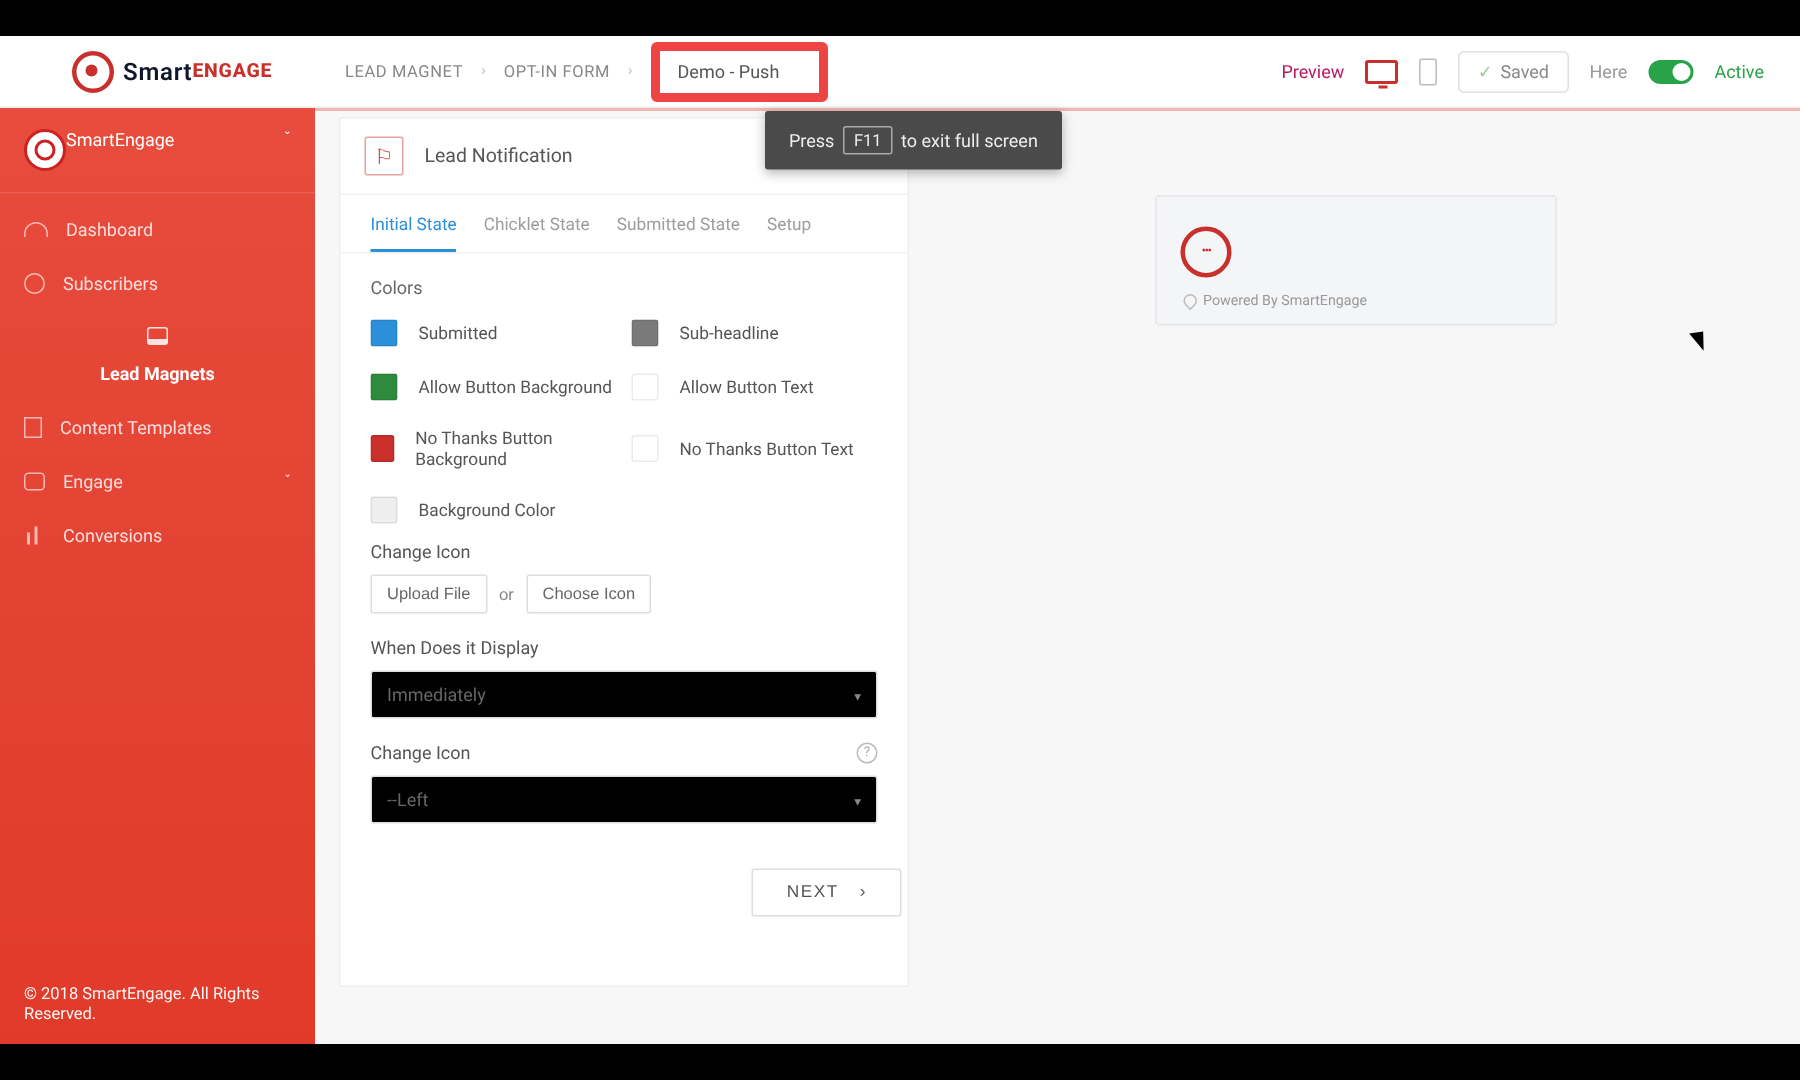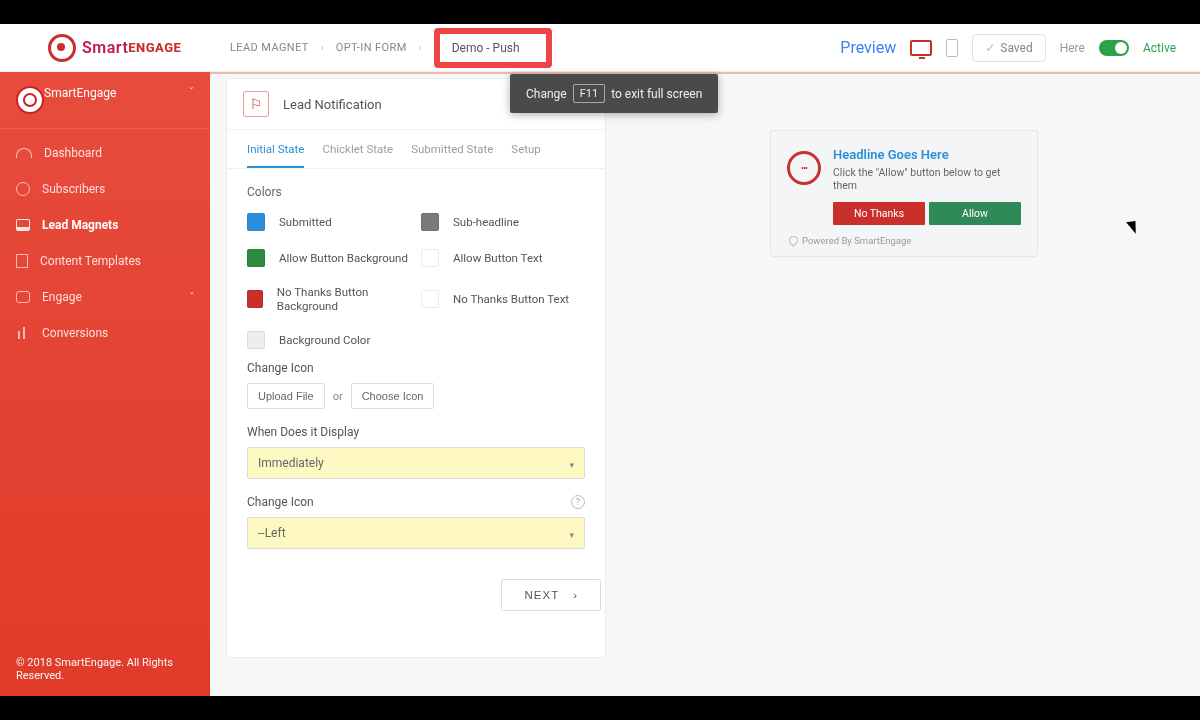--- a/index.html
+++ b/index.html
@@ -7,53 +7,53 @@
 .app { width: 1200px; height: 720px; margin: 0 auto; background: #000; position: relative; }
 .letterbox-top { height: 24px; background: #000; }
 .letterbox-bottom { position: absolute; bottom: 0; left: 0; right: 0; height: 24px; background: #000; }
 .viewport { position: absolute; top: 24px; left: 0; right: 0; bottom: 24px; background: #fff; overflow: hidden; }
 
 
 .topbar { height: 48px; display: flex; align-items: center; padding: 0 24px 0 0; border-bottom: 1px solid #eee; background: #fff; position: relative; }
 .logo { width: 210px; display: flex; align-items: center; padding-left: 48px; height: 100%; }
 .logo-mark { width: 28px; height: 28px; border-radius: 50%; border: 3px solid #c9302c; position: relative; margin-right: 6px; }
 .logo-mark::before { content: ""; position: absolute; width: 8px; height: 8px; background: #c9302c; border-radius: 50%; top: 6px; left: 6px; }
-.logo-text1 { color: #be185d; font-weight: 600; font-size: 16px; letter-spacing: .5px; }
+.logo-text1 { color: #0f172a; font-weight: 600; font-size: 16px; letter-spacing: .5px; }
 .logo-text2 { color: #c9302c; font-weight: 800; font-size: 13px; letter-spacing: .5px; }
 
 .crumbs { display: flex; align-items: center; gap: 12px; margin-left: 20px; }
 .crumb { font-size: 11px; color: #888; letter-spacing: .4px; }
 .crumb-sep { color: #bbb; font-size: 10px; }
 .crumb-box { border: 6px solid #ef4444; border-radius: 4px; padding: 7px 26px 7px 12px; font-size: 12px; color: #555; }
 
 .fs-toast { position: absolute; left: 510px; top: 50px; background: #4a4a4a; color: #eee; padding: 10px 16px; font-size: 12px; border-radius: 2px; box-shadow: 0 2px 8px rgba(0,0,0,.3); z-index: 50; display: flex; align-items: center; gap: 6px; }
 .fs-key { border: 1px solid #aaa; padding: 2px 6px; border-radius: 2px; font-size: 11px; }
 
 .topbar-right { margin-left: auto; display: flex; align-items: center; gap: 14px; }
-.preview-txt { font-size: 16px; color: #3b82f6; }
+.preview-txt { font-size: 12px; color: #be185d; }
 .dev-icon { width: 22px; height: 16px; border: 2px solid #c9302c; border-radius: 2px; position: relative; display: inline-block; }
 .dev-icon::after { content: ""; position: absolute; bottom: -5px; left: 7px; width: 6px; height: 2px; background: #c9302c; }
 .mob-icon { width: 12px; height: 18px; border: 1.5px solid #bbb; border-radius: 2px; display: inline-block; }
 .saved-pill { border: 1px solid #e0e0e0; border-radius: 4px; padding: 6px 12px; font-size: 12px; color: #888; display: flex; align-items: center; gap: 5px; }
 .draft-lbl { font-size: 12px; color: #999; }
 .toggle { width: 30px; height: 16px; background: #2aa24a; border-radius: 10px; position: relative; }
 .toggle::after { content: ""; position: absolute; width: 12px; height: 12px; background: #fff; border-radius: 50%; top: 2px; right: 2px; }
 .active-lbl { font-size: 12px; color: #2aa24a; }
 
 
 .sidebar { position: absolute; top: 48px; left: 0; bottom: 0; width: 210px; background: linear-gradient(180deg, #e74c3c 0%, #e03a2a 100%); color: #fde; }
 .ws-row { display: flex; align-items: flex-start; padding: 14px 16px; border-bottom: 1px solid rgba(255,255,255,.12); }
 .ws-ava { width: 28px; height: 28px; border-radius: 50%; background: #fff; border: 2px solid #c22; position: relative; }
 .ws-ava::after { content: ""; position: absolute; inset: 5px; border: 2px solid #c22; border-radius: 50%; }
 .ws-name { font-size: 12px; color: #fff; flex: 1; }
 .ws-chev { color: #fff; font-size: 11px; }
 
 .nav { list-style: none; padding-top: 6px; }
 .nav-item { display: flex; align-items: center; padding: 11px 16px; gap: 12px; font-size: 12px; color: #fdd; cursor: pointer; }
-.nav-item.active { font-weight: 700; color: #fff; }
+.nav-item.active { font-weight: 700; color: #fff; flex-direction: column; }
 .nav-ic { width: 18px; height: 14px; position: relative; opacity: .85; }
 .ic-dash { border: 1.5px solid #fcc; width: 16px; height: 10px; border-radius: 8px 8px 0 0; border-bottom: none; }
 .ic-sub { width: 14px; height: 14px; border: 1.5px solid #fcc; border-radius: 50%; }
 .ic-mag { width: 14px; height: 12px; border: 1.5px solid #fff; border-radius: 2px; border-bottom: 4px solid #fff; }
 .ic-tpl { width: 12px; height: 14px; border: 1.5px solid #fcc; }
 .ic-eng { width: 14px; height: 12px; border: 1.5px solid #fcc; border-radius: 3px; }
 .ic-conv::before, .ic-conv::after { content: ""; position: absolute; width: 2px; background: #fcc; bottom: 0; }
 .ic-conv::before { height: 8px; left: 2px; }
 .ic-conv::after { height: 12px; left: 7px; }
 .ic-conv { width: 14px; height: 12px; }
@@ -80,21 +80,21 @@
 .color-row { display: flex; align-items: center; gap: 14px; }
 .swatch { width: 18px; height: 18px; border-radius: 2px; border: 1px solid rgba(0,0,0,.08); }
 .color-lbl { font-size: 11.5px; color: #555; }
 
 .field-group { padding: 8px 20px; }
 .field-lbl { font-size: 12px; color: #555; margin-bottom: 8px; display: flex; align-items: center; }
 .help-ic { margin-left: auto; width: 14px; height: 14px; border: 1px solid #bbb; border-radius: 50%; font-size: 9px; color: #aaa; display: inline-flex; align-items: center; justify-content: center; }
 .inline-btns { display: flex; align-items: center; gap: 8px; }
 .mini-btn { border: 1px solid #ddd; background: #fff; font-size: 11px; color: #666; padding: 6px 10px; border-radius: 2px; cursor: pointer; }
 .or-txt { font-size: 11px; color: #888; }
-.select { width: 100%; border: 1px solid #ddd; border-radius: 2px; padding: 8px 10px; font-size: 12px; color: #666; display: flex; align-items: flex-end; justify-content: space-between; background: #fef9c3; }
+.select { width: 100%; border: 1px solid #ddd; border-radius: 2px; padding: 8px 10px; font-size: 12px; color: #666; display: flex; align-items: flex-end; justify-content: space-between; background: #000000; }
 .select-caret { font-size: 9px; color: #888; }
 
 .next-btn { float: right; margin: 22px 4px 0 0; border: 1px solid #ddd; background: #fff; padding: 9px 22px; font-size: 11.5px; letter-spacing: 1px; color: #555; border-radius: 2px; display: flex; align-items: center; gap: 14px; cursor: pointer; }
 
 
 .preview-card { position: absolute; left: 560px; top: 56px; width: 268px; background: #f4f5f7; border: 1px solid #e3e6ea; border-radius: 3px; padding: 16px 16px 10px; }
 .pc-body { display: flex; gap: 12px; }
 .pc-icon { width: 34px; height: 34px; border-radius: 50%; border: 3px solid #c9302c; position: relative; flex-shrink: 0; margin-top: 4px; }
 .pc-icon::before { content: "•••"; position: absolute; inset: 0; display: flex; align-items: center; justify-content: center; color: #c9302c; font-size: 9px; letter-spacing: -1px; }
 .pc-txt { flex: 1; }
@@ -138,21 +138,21 @@
           <span style="color:#9c9">✓</span>
           <span>Saved</span>
         </span>
         <span class="draft-lbl">Here</span>
         <span class="toggle"></span>
         <span class="active-lbl">Active</span>
       </div>
     </div>
 
     <div class="fs-toast">
-      <span>Change</span>
+      <span>Press</span>
       <span class="fs-key">F11</span>
       <span>to exit full screen</span>
     </div>
 
     <div class="sidebar">
       <div class="ws-row">
         <div class="ws-ava"></div>
         <div class="ws-name">SmartEngage</div>
         <div class="ws-chev">ˇ</div>
       </div>
@@ -266,28 +266,20 @@
 
         <button class="next-btn">
           <span>NEXT</span>
           <span>›</span>
         </button>
       </div>
 
       <div class="preview-card">
         <div class="pc-body">
           <div class="pc-icon"></div>
-          <div class="pc-txt">
-            <div class="pc-headline">Headline Goes Here</div>
-            <div class="pc-sub">Click the "Allow" button below to get them</div>
-            <div class="pc-btns">
-              <div class="pc-btn no">No Thanks</div>
-              <div class="pc-btn allow">Allow</div>
-            </div>
-          </div>
         </div>
         <div class="pc-foot">
           <span class="pc-foot-ic"></span>
           <span>Powered By SmartEngage</span>
         </div>
       </div>
 
       <div class="cursor"></div>
     </div>
 

